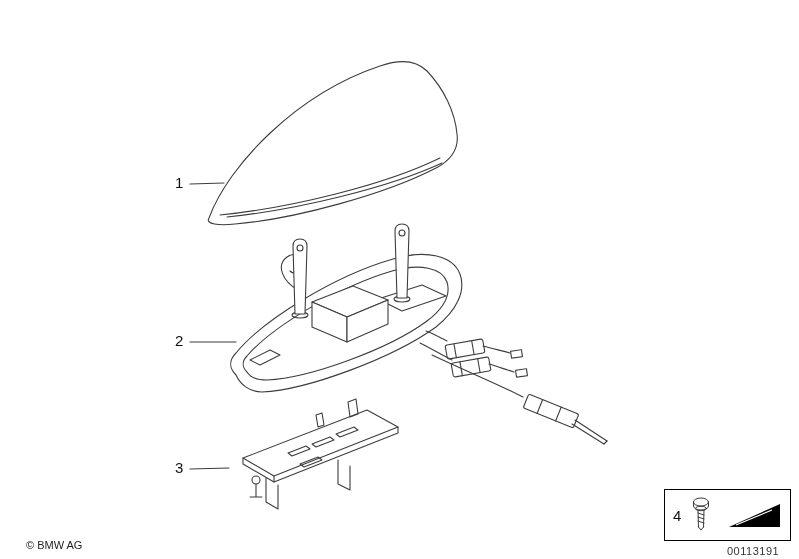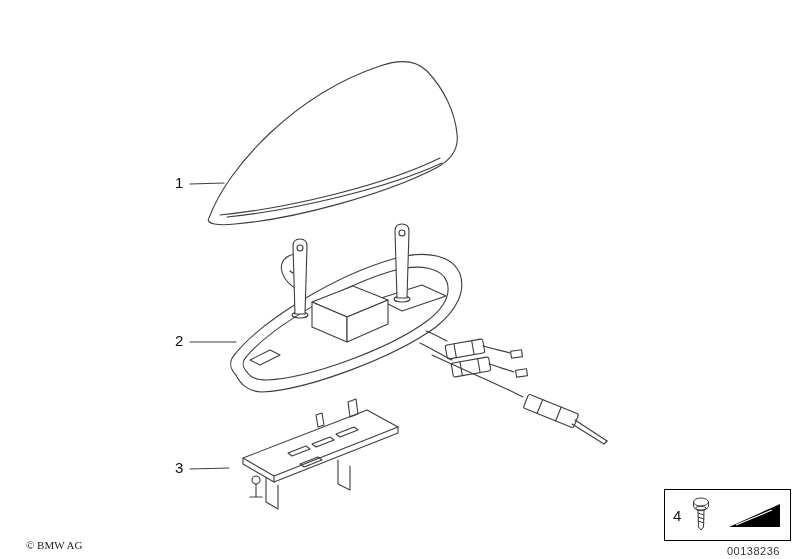--- a/index.html
+++ b/index.html
@@ -24,21 +24,21 @@
     border:1px solid #000;
     box-sizing:border-box;
     display:flex;align-items:center;
     padding:0 8px;gap:8px;
     background:#fff;
   }
   .legend-box .num{font-size:15px;color:#111;}
   .legend-box .arrow{margin-left:auto;}
   .footer-copy{
     position:absolute;left:26px;top:539px;
-    font-size:11px;color:#222;font-family:Liberation Serif, serif;
+    font-size:11px;color:#222;
   }
   .footer-num{
     position:absolute;left:727px;top:545px;
     font-size:11px;color:#333;letter-spacing:0.5px;
   }
 </style>
 </head>
 <body>
 
 <div class="canvas">
@@ -139,15 +139,15 @@
         <path d="M9.5,31 L12,34 L14.5,31"></path>
       </g>
     </svg>
     <svg class="arrow" width="54" height="28" viewBox="0 0 54 28">
       <polygon points="1,26 52,3 52,26" fill="#000000"></polygon>
       <path d="M8,24 L44,9" stroke="#ffffff" stroke-width="1.2" fill="none"></path>
     </svg>
   </div>
 
   <span class="footer-copy">© BMW AG</span>
-  <span class="footer-num">00138236</span>
+  <span class="footer-num">00113191</span>
 
 </div>
 
 </body></html>

